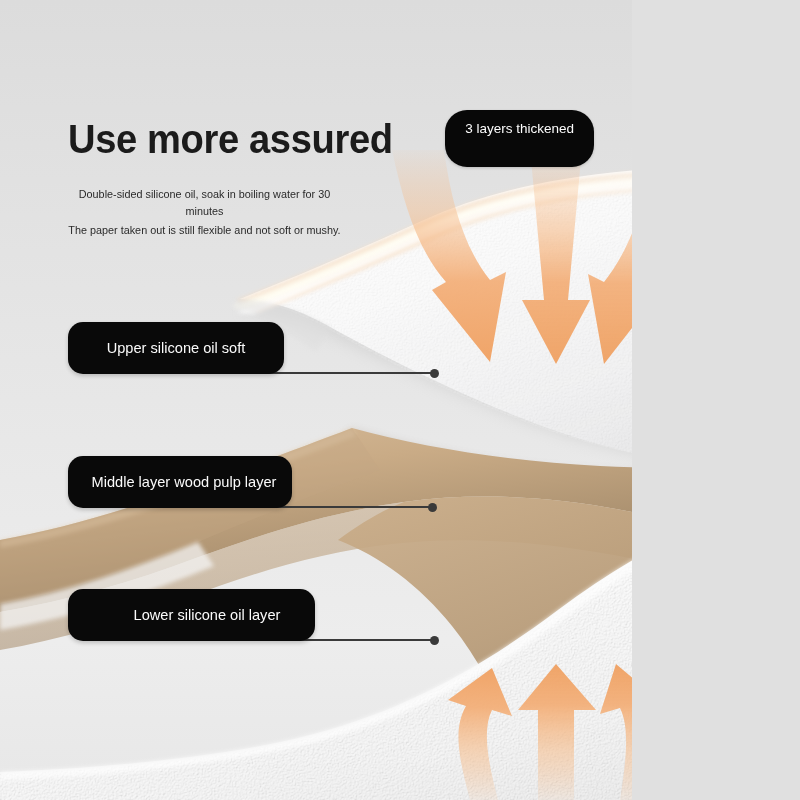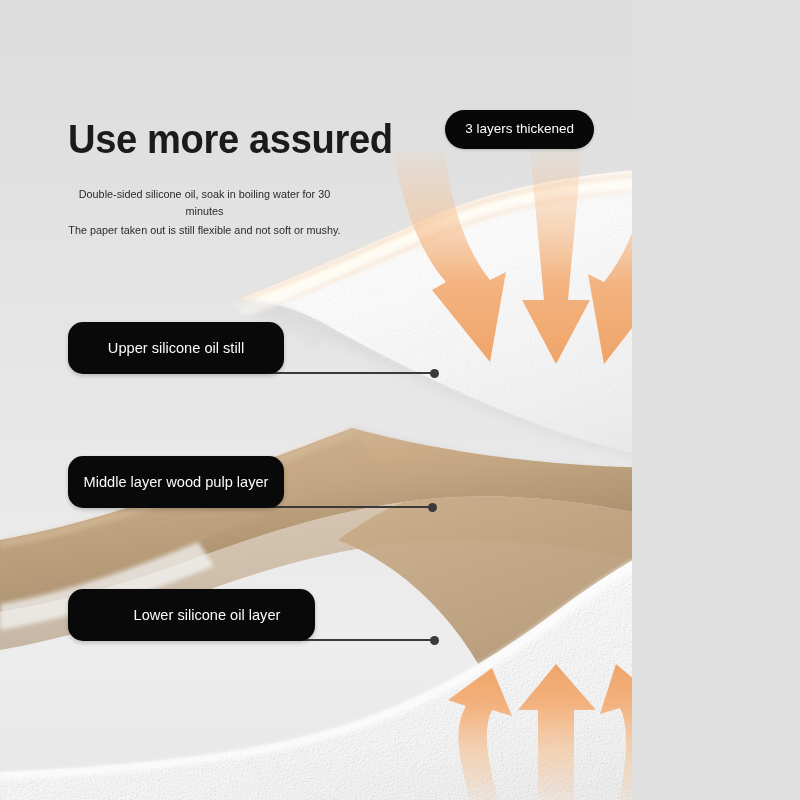--- a/index.html
+++ b/index.html
@@ -59,21 +59,21 @@
   }
 
   
   .badge {
     position: absolute;
     right: 38px;
     top: 110px;
     background: #080808;
     color: #fdfdfd;
     border-radius: 22px;
-    padding: 12px 20px 13px;
+    padding: 12px 20px 31px;
     font-size: 13.5px;
     line-height: 1;
     white-space: nowrap;
     box-shadow: 0 1px 3px rgba(0,0,0,.18);
   }
 
   
   .callout {
     position: absolute;
     left: 68px;
@@ -91,21 +91,21 @@
     color: #fbfbfb;
     border-radius: 15px;
     font-size: 14.6px;
     white-space: nowrap;
     box-shadow: 0 2px 4px rgba(0,0,0,.2);
   }
   .callout.c1 { top: 322px; }
   .callout.c2 { top: 456px; }
   .callout.c3 { top: 589px; }
   .callout.c1 .pill { width: 216px; }
-  .callout.c2 .pill { width: 216px; }
+  .callout.c2 .pill { width: 216px; padding-left: 8px; }
   .callout.c3 .pill { width: 216px; padding-left: 31px; }
 
   .leader {
     position: absolute;
     left: 60px;
     height: 2px;
     background: #3a3a3a;
     top: 50px;
   }
   .leader-dot {
@@ -343,21 +343,21 @@
   <p class="subtext">
     <span>Double-sided silicone oil, soak in boiling water for 30 minutes</span>
     <span class="line2">The paper taken out is still flexible and not soft or mushy.</span>
   </p>
 
   <div class="badge">3 layers thickened</div>
 
   <div class="callout c1">
     <div class="leader"></div>
     <div class="leader-dot"></div>
-    <div class="pill">Upper silicone oil still</div>
+    <div class="pill">Upper silicone oil soft</div>
   </div>
 
   <div class="callout c2">
     <div class="leader"></div>
     <div class="leader-dot"></div>
     <div class="pill">Middle layer wood pulp layer</div>
   </div>
 
   <div class="callout c3">
     <div class="leader"></div>

